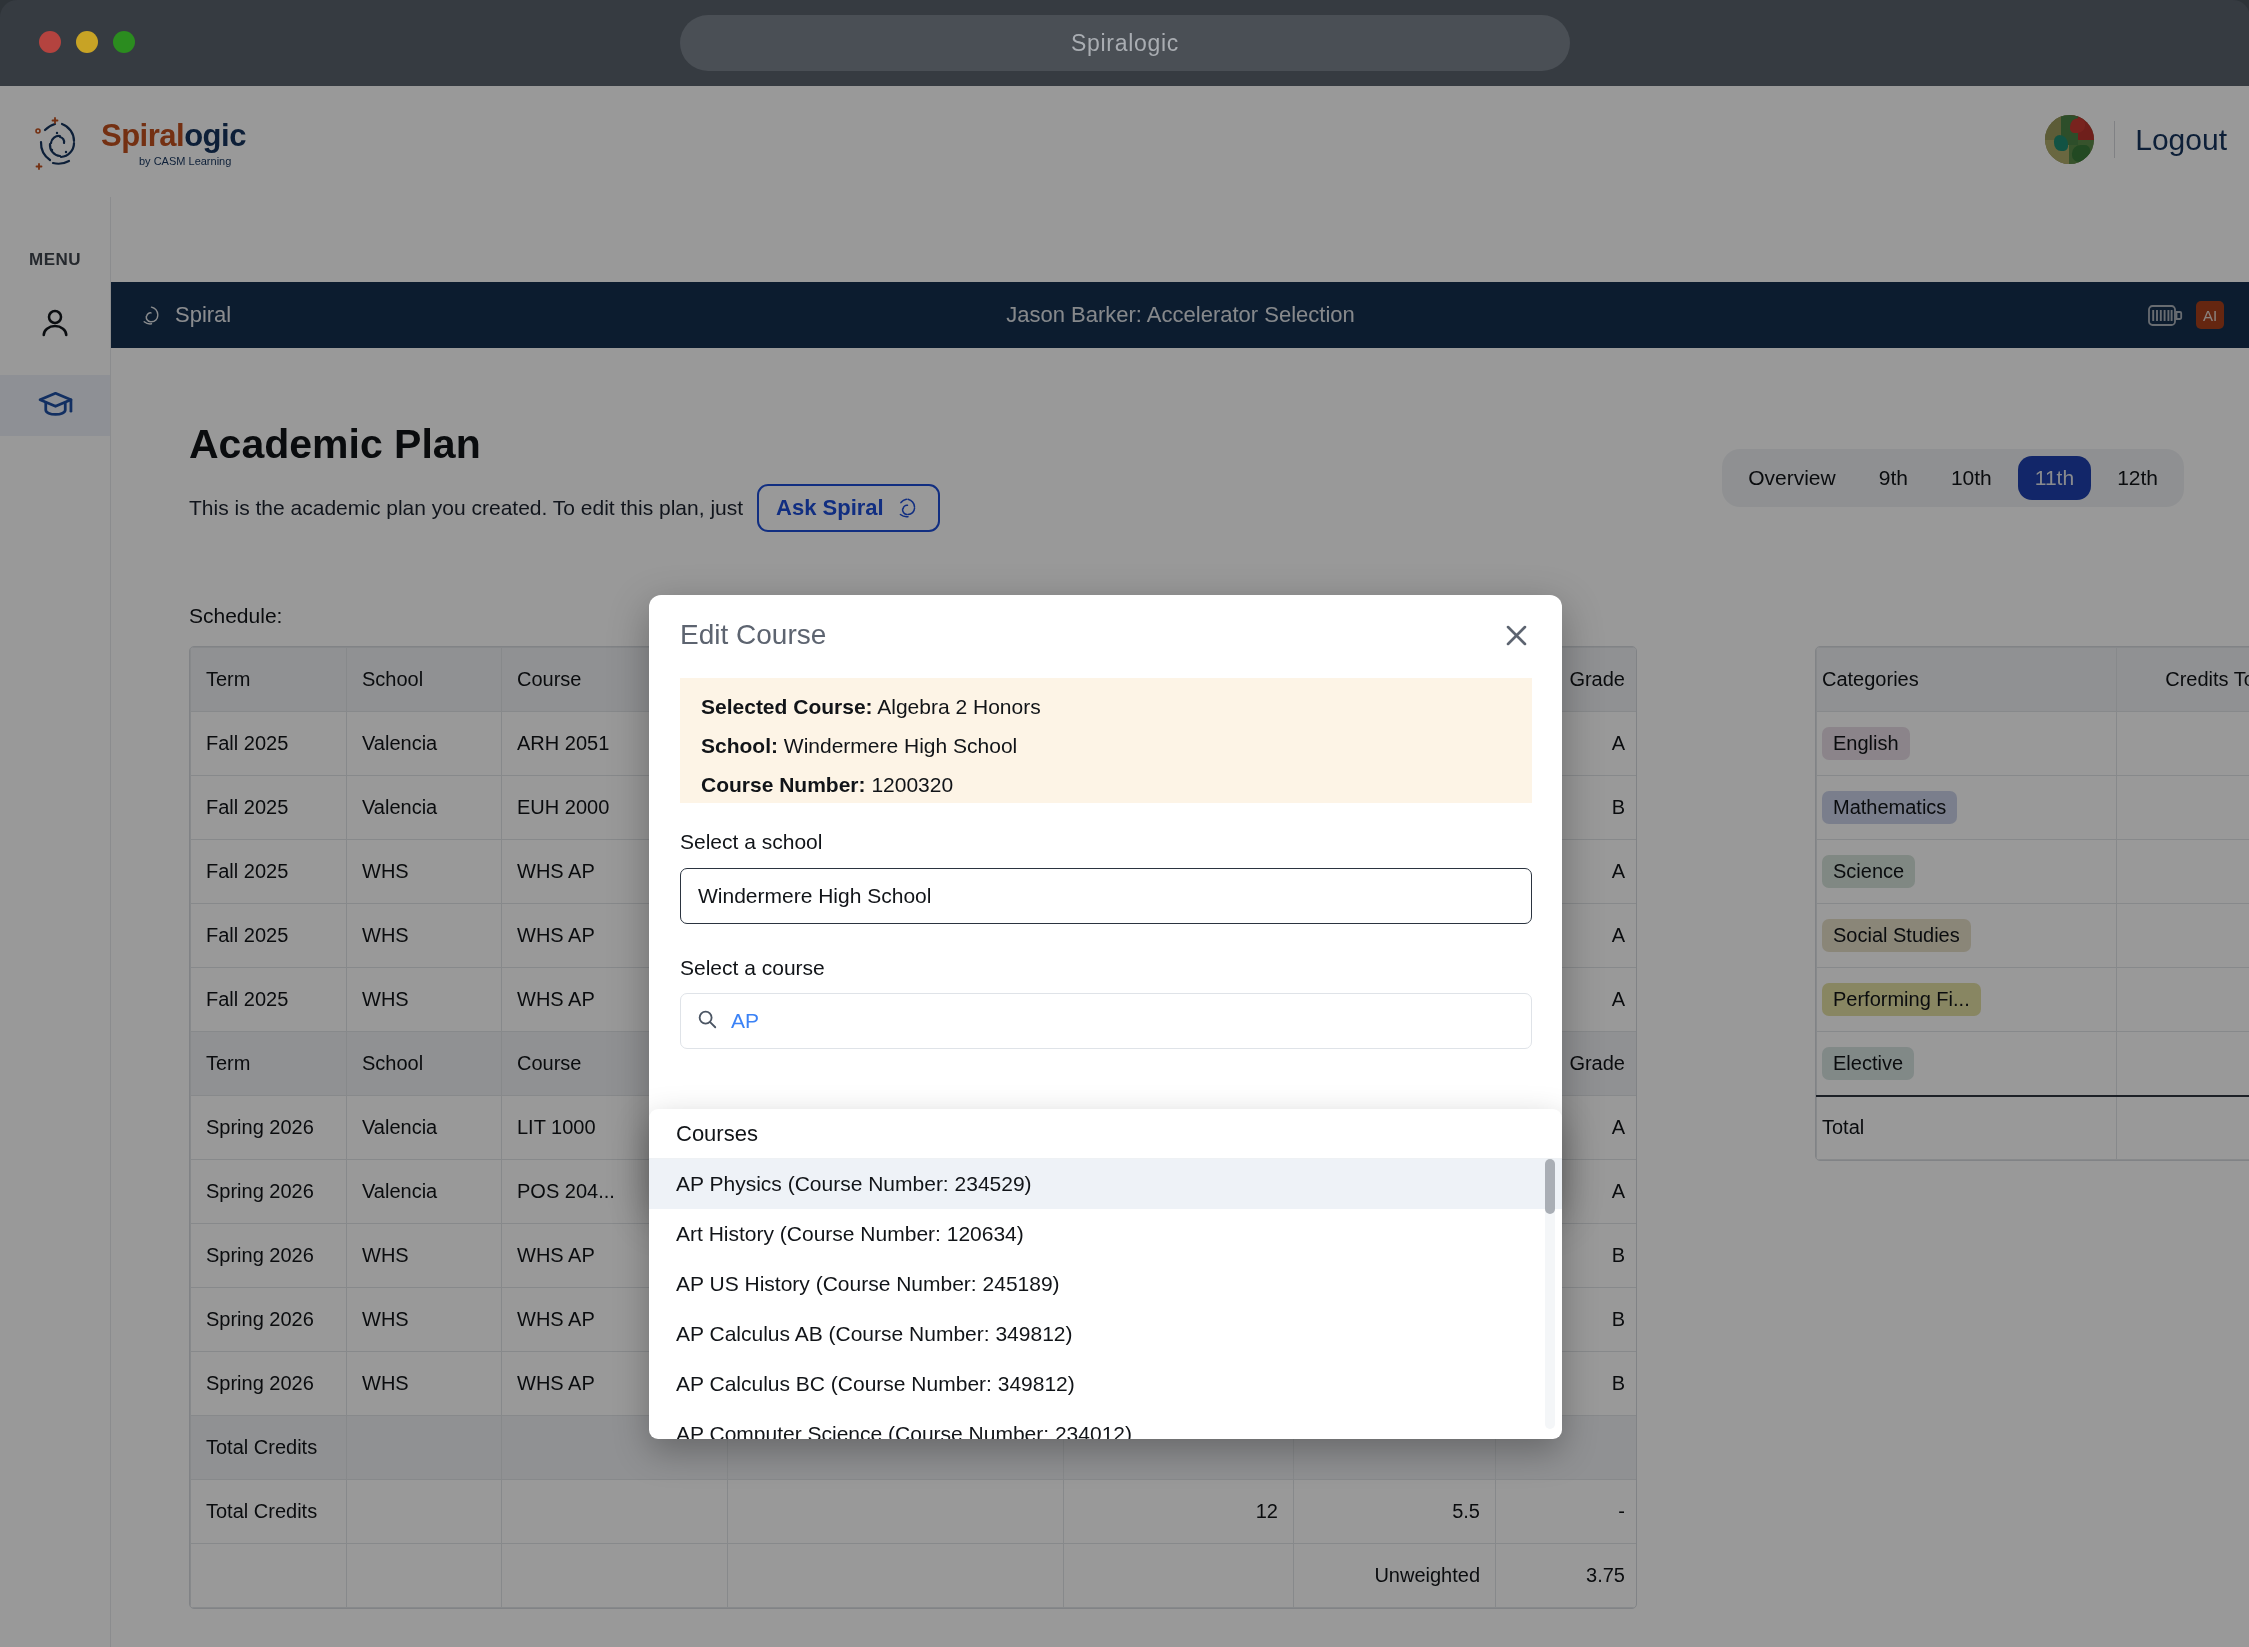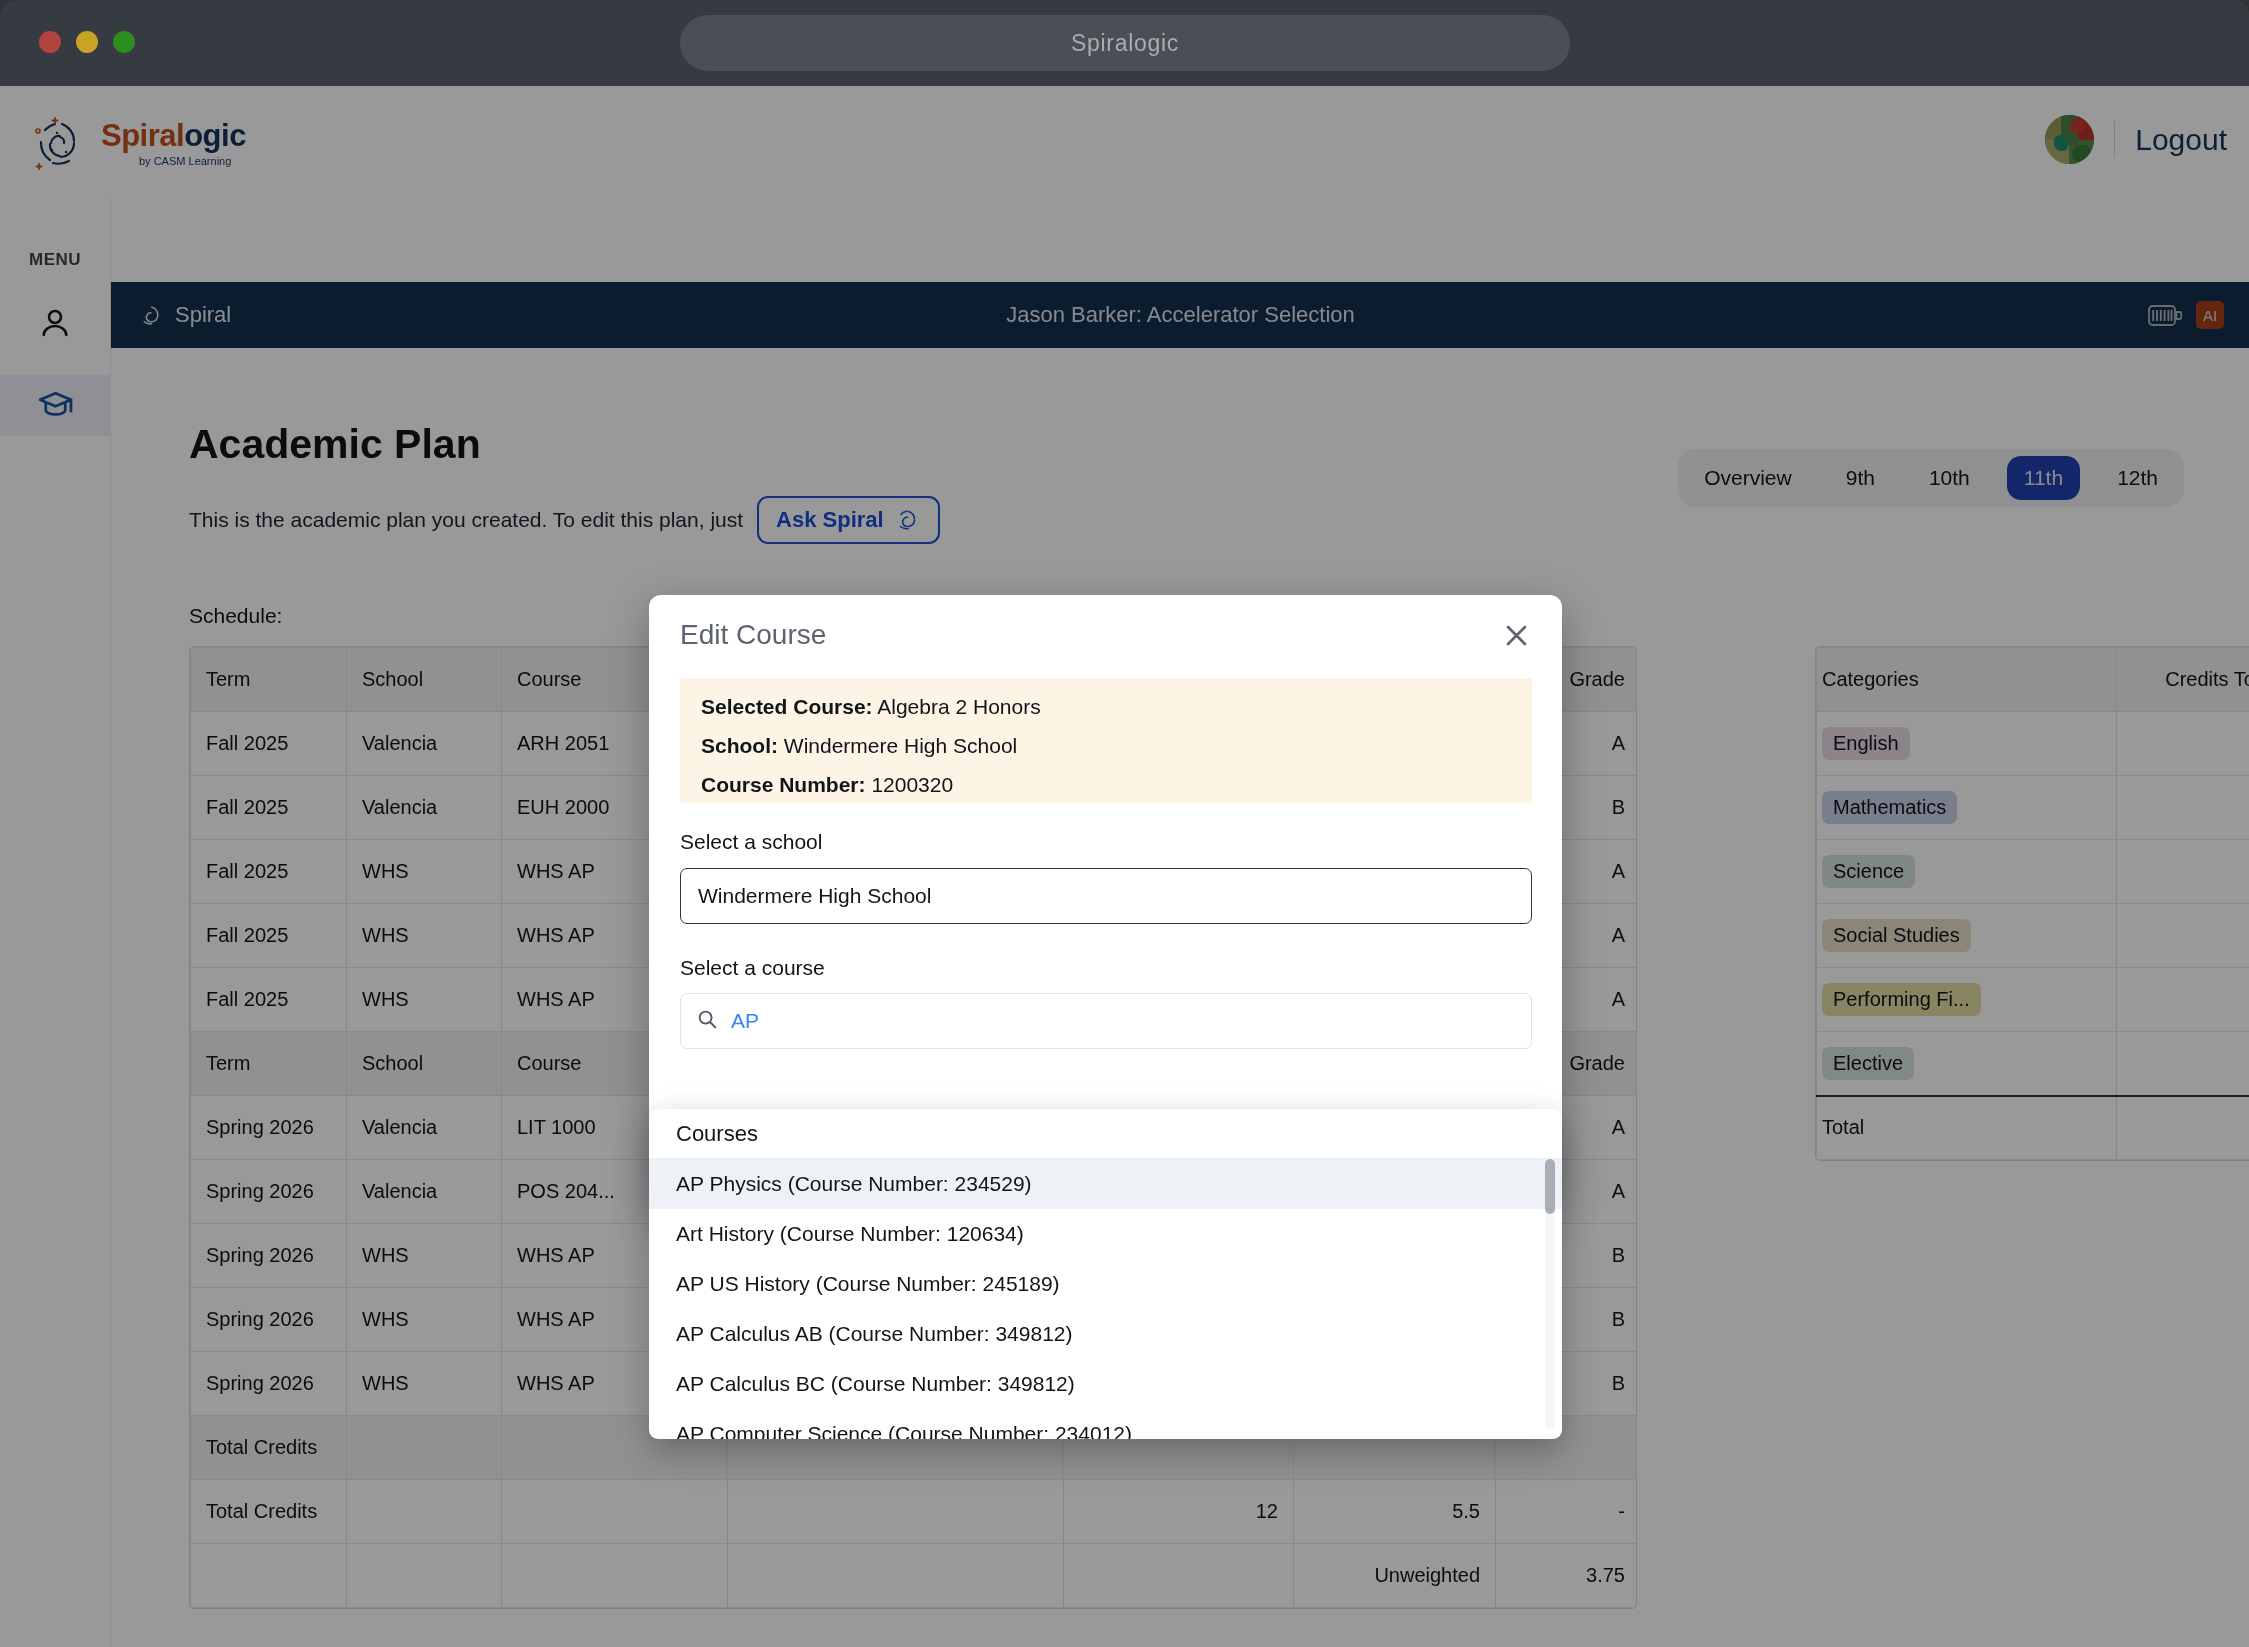--- a/index.html
+++ b/index.html
@@ -99,33 +99,33 @@
   .bluebar .bright { position: absolute; right: 26px; display: flex; align-items: center; gap: 13px; }
   .battery { width: 35px; height: 23px; position: relative; }
   .aibadge {
     width: 28px; height: 28px; border-radius: 5px; background: #a8401c;
     color: #e6d9d2; font-size: 15px; display: flex; align-items: center; justify-content: center;
   }
 
   
   .content { position: absolute; left: 111px; top: 262px; width: 2139px; height: 1300px; background: #fff; }
   .page-title { position: absolute; left: 78px; top: 73px; font-size: 41px; font-weight: 700; color: #111418; }
-  .page-sub-row { position: absolute; left: 78px; top: 148px; display: flex; align-items: center; gap: 14px; }
+  .page-sub-row { position: absolute; left: 78px; top: 136px; display: flex; align-items: center; gap: 14px; }
   .page-sub { font-size: 21px; color: #1d2430; }
   .ask-btn {
     border: 2px solid #1d4ed8; border-radius: 11px; padding: 9px 17px;
     display: flex; align-items: center; gap: 11px; background: #ffffff;
   }
   .ask-btn .lbl { color: #1d4ed8; font-size: 22px; font-weight: 700; }
   .ask-btn svg { display:block; }
 
   .grade-tabs {
     position: absolute; right: 66px; top: 101px;
     background: #eff1f4; border-radius: 18px; padding: 7px 9px;
-    display: flex; align-items: center; gap: 20px;
+    display: flex; align-items: center; gap: 9px;
   }
   .grade-tab {
     font-size: 21px; color: #111418; padding: 10px 17px; border-radius: 14px;
   }
   .grade-tab.active { background: #1e40af; color: #e4e7ec; }
 
   .schedule-label { position: absolute; left: 78px; top: 256px; font-size: 21px; color: #111418; }
 
   
   .sched-wrap {

